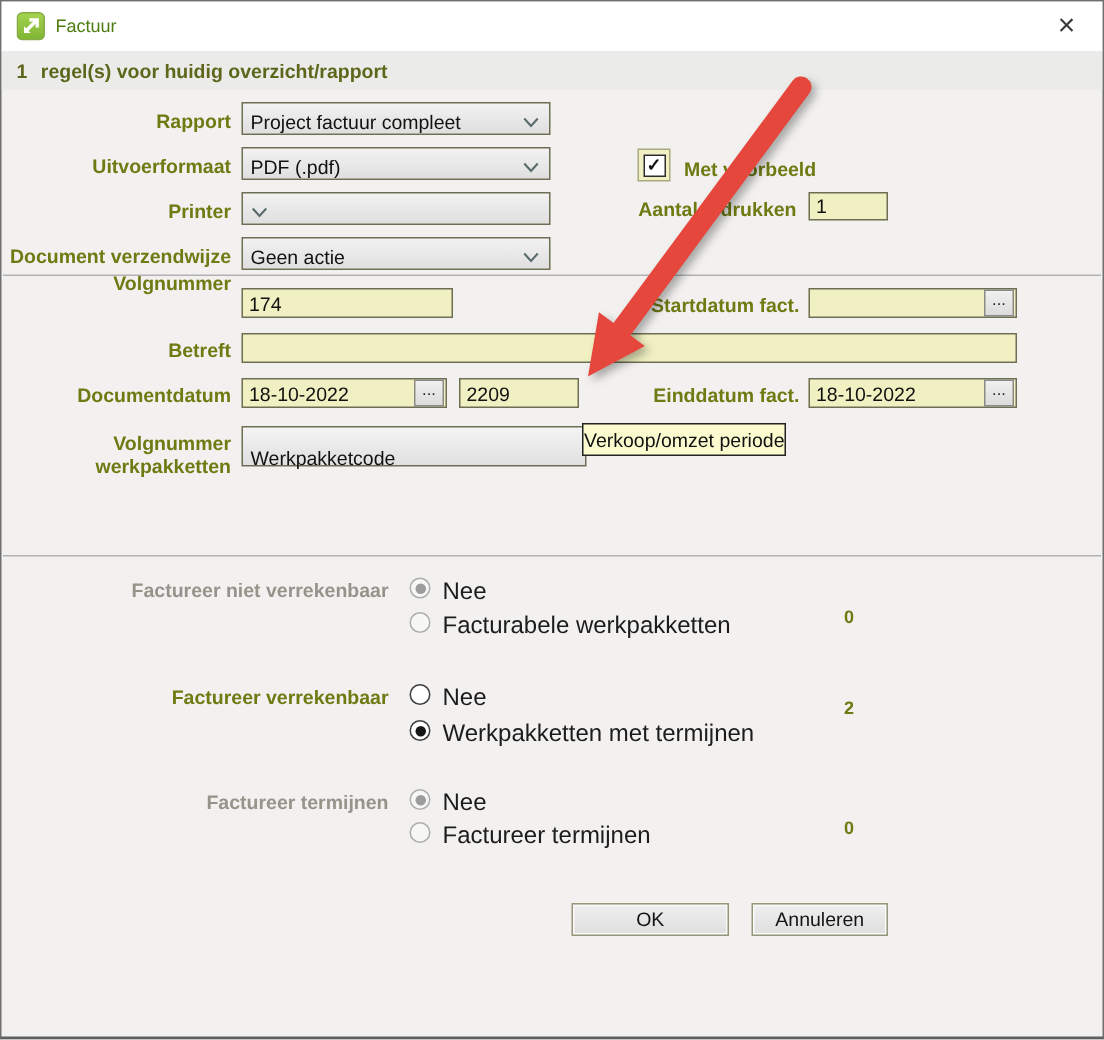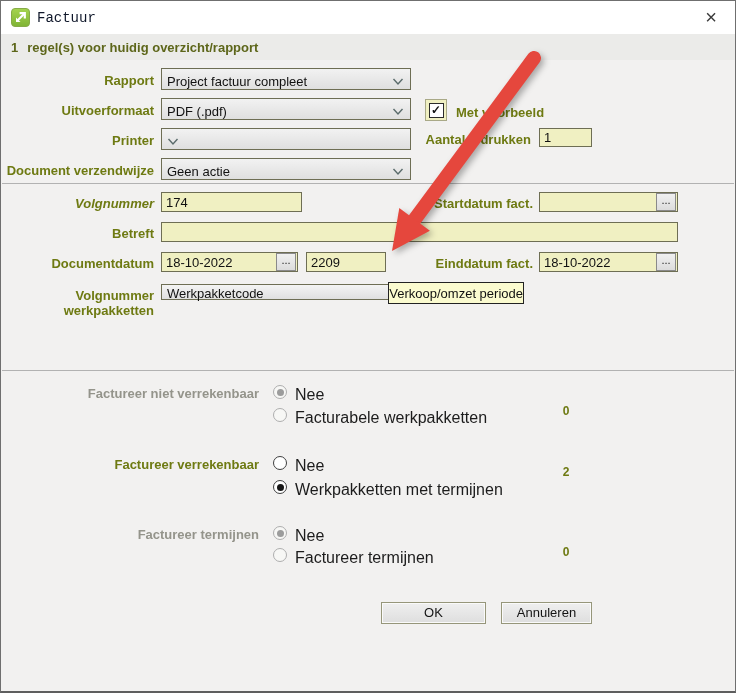--- a/index.html
+++ b/index.html
@@ -13,47 +13,47 @@
   }
   *{box-sizing:border-box;margin:0;padding:0;}
   body{font-family:"Liberation Sans",sans-serif;background:#d9d9d9;}
   .window{
     position:relative;width:736px;height:693px;background:#f2f1f0;
     border:1px solid var(--win-border);border-bottom:2px solid #5e5e5e;
     overflow:hidden;font-size:13px;color:#1e1e1e;
   }
   .titlebar{position:absolute;left:0;top:0;width:100%;height:33px;background:#ffffff;}
   .app-icon{position:absolute;left:10px;top:7px;width:19px;height:19px;}
-  .title-text{position:absolute;left:36px;top:9px;font-size:14px;color:#0f172a;font-family:Liberation Mono, monospace;}
+  .title-text{position:absolute;left:36px;top:9px;font-size:12px;color:#4d7c0f;}
   .close-btn{position:absolute;right:13px;top:6px;width:22px;height:22px;
     font-size:20px;line-height:20px;text-align:center;color:#3a3a3a;font-weight:300;cursor:default;}
   .headerband{position:absolute;left:0;top:33px;width:100%;height:26px;background:#ebebe9;
     display:flex;align-items:center;padding-left:10px;font-weight:bold;color:var(--olive-dark);font-size:13px;}
   .headerband .cnt{margin-right:9px;}
   .lbl{position:absolute;font-weight:bold;color:var(--olive);text-align:right;font-size:13px;}
   .lbl.l-col{left:0;width:153px;}
   .lbl.r-col{left:400px;width:132px;}
   .lbl.gray{color:var(--gray-label);}
   .dropdown{
-    position:absolute;left:160px;width:250px;height:22px;
+    position:absolute;left:160px;width:206px;height:22px;
     border:1px solid var(--field-border);
     background:linear-gradient(#f2f2f2,#dfdfdf);
     display:flex;align-items:center;padding:4px 6px 0 5px;color:#111;
   }
   .dropdown .dtext{flex:1;white-space:nowrap;overflow:hidden;}
   .chev{width:12px;height:9px;flex:none;}
   .yfield{
     position:absolute;height:20px;background:var(--field-yellow);
     border:1px solid var(--field-border);color:#111;
     padding:0 4px;font-size:13px;font-family:"Liberation Sans",sans-serif;line-height:18px;
   }
   input.yfield{outline:none;}
   .gfield{
-    position:absolute;height:16px;background:linear-gradient(#f4f4f4,#e0e0e0);
-    border:1px solid var(--field-border);color:#111;padding:0 5px;line-height:18px;
+    position:absolute;height:27px;background:linear-gradient(#f4f4f4,#e0e0e0);
+    border:1px solid var(--field-border);color:#111;padding:12px 5px;line-height:18px;
   }
   .dots-btn{
     position:absolute;width:20px;height:18px;background:linear-gradient(#f0f0f0,#dcdcdc);
     border:1px solid #8a8a8a;font-size:11px;line-height:12px;text-align:center;color:#222;
   }
   .divider{position:absolute;left:1px;right:1px;height:1px;background:#b2b2b2;}
   .cb-backing{position:absolute;left:424px;top:98px;width:22px;height:22px;background:var(--field-yellow);
     border:1px solid #a9a987;display:flex;align-items:center;justify-content:center;}
   .cb-box{width:15px;height:15px;background:#fff;border:1px solid #2b2b2b;
     display:flex;align-items:center;justify-content:center;font-size:12px;font-weight:bold;color:#111;}
@@ -138,21 +138,21 @@
   <div class="lbl l-col" style="top:162px;">Document verzendwijze</div>
   <div class="dropdown" style="top:157px;">
     <span class="dtext">Geen actie</span>
     <svg class="chev" viewBox="0 0 12 9">
         <polyline points="1.5,2 6,7 10.5,2" fill="none" stroke="#5a6b6b" stroke-width="1.4"></polyline>
       </svg>
   </div>
 
   <div class="divider" style="top:182px;"></div>
 
-  <div class="lbl l-col" style="top:195px;font-style:italic;">Volgnummer</div>
+  <div class="lbl l-col" style="top:180px;">Volgnummer</div>
   <input class="yfield" style="left: 160px; top: 191px; width: 141px;" value="174">
   <div class="lbl r-col" style="top:195px;">Startdatum fact.</div>
   <input class="yfield" style="left: 538px; top: 191px; width: 139px;" value="">
   <div class="dots-btn" style="left:655px;top:192px;">...</div>
 
   <div class="lbl l-col" style="top:225px;">Betreft</div>
   <input class="yfield" style="left: 160px; top: 221px; width: 517px;" value="">
 
   <div class="lbl l-col" style="top:255px;">Documentdatum</div>
   <input class="yfield" style="left: 160px; top: 251px; width: 137px;" value="18-10-2022">

